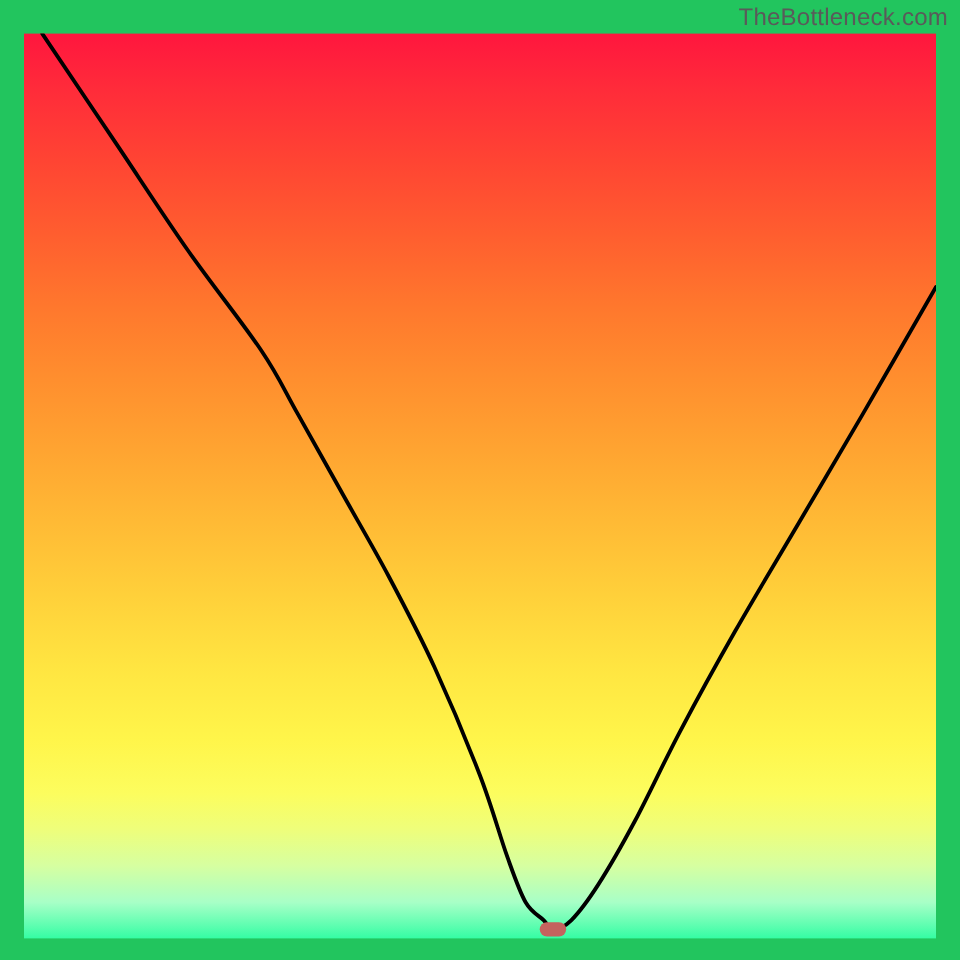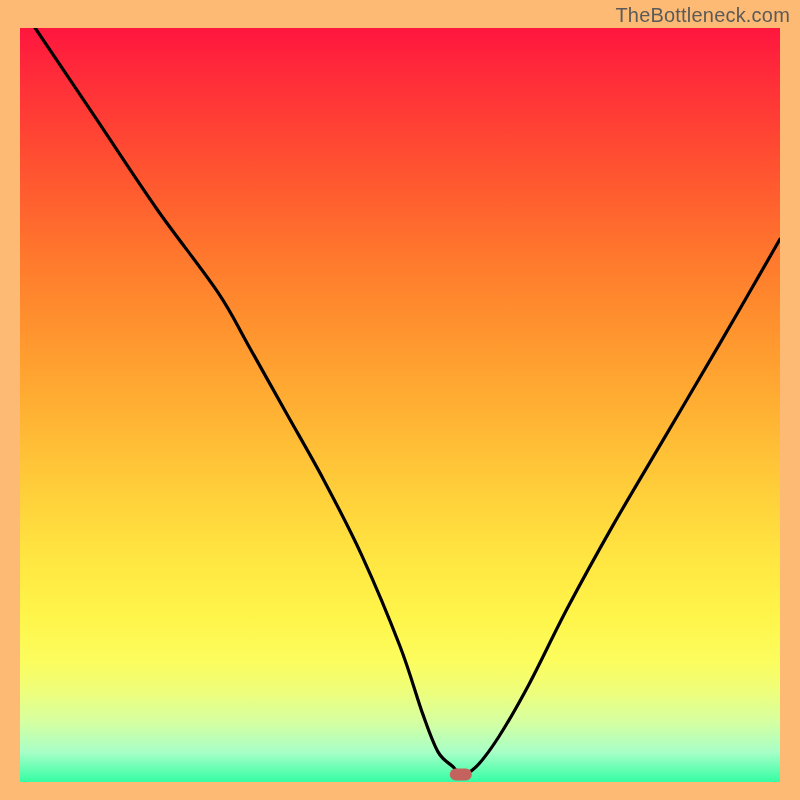--- a/index.html
+++ b/index.html
@@ -8,21 +8,21 @@
     width: 800px;
     height: 800px;
     background: #000;
     font-family: Arial, Helvetica, sans-serif;
     overflow: hidden;
   }
   #container {
     position: relative;
     width: 800px;
     height: 800px;
-    background: #fdba74;
+    background: #22c55e;
   }
   #watermark {
     position: absolute;
     top: 4px;
     right: 10px;
     color: #5a5a5a;
     font-size: 20px;
     font-weight: 500;
     letter-spacing: 0.2px;
   }

